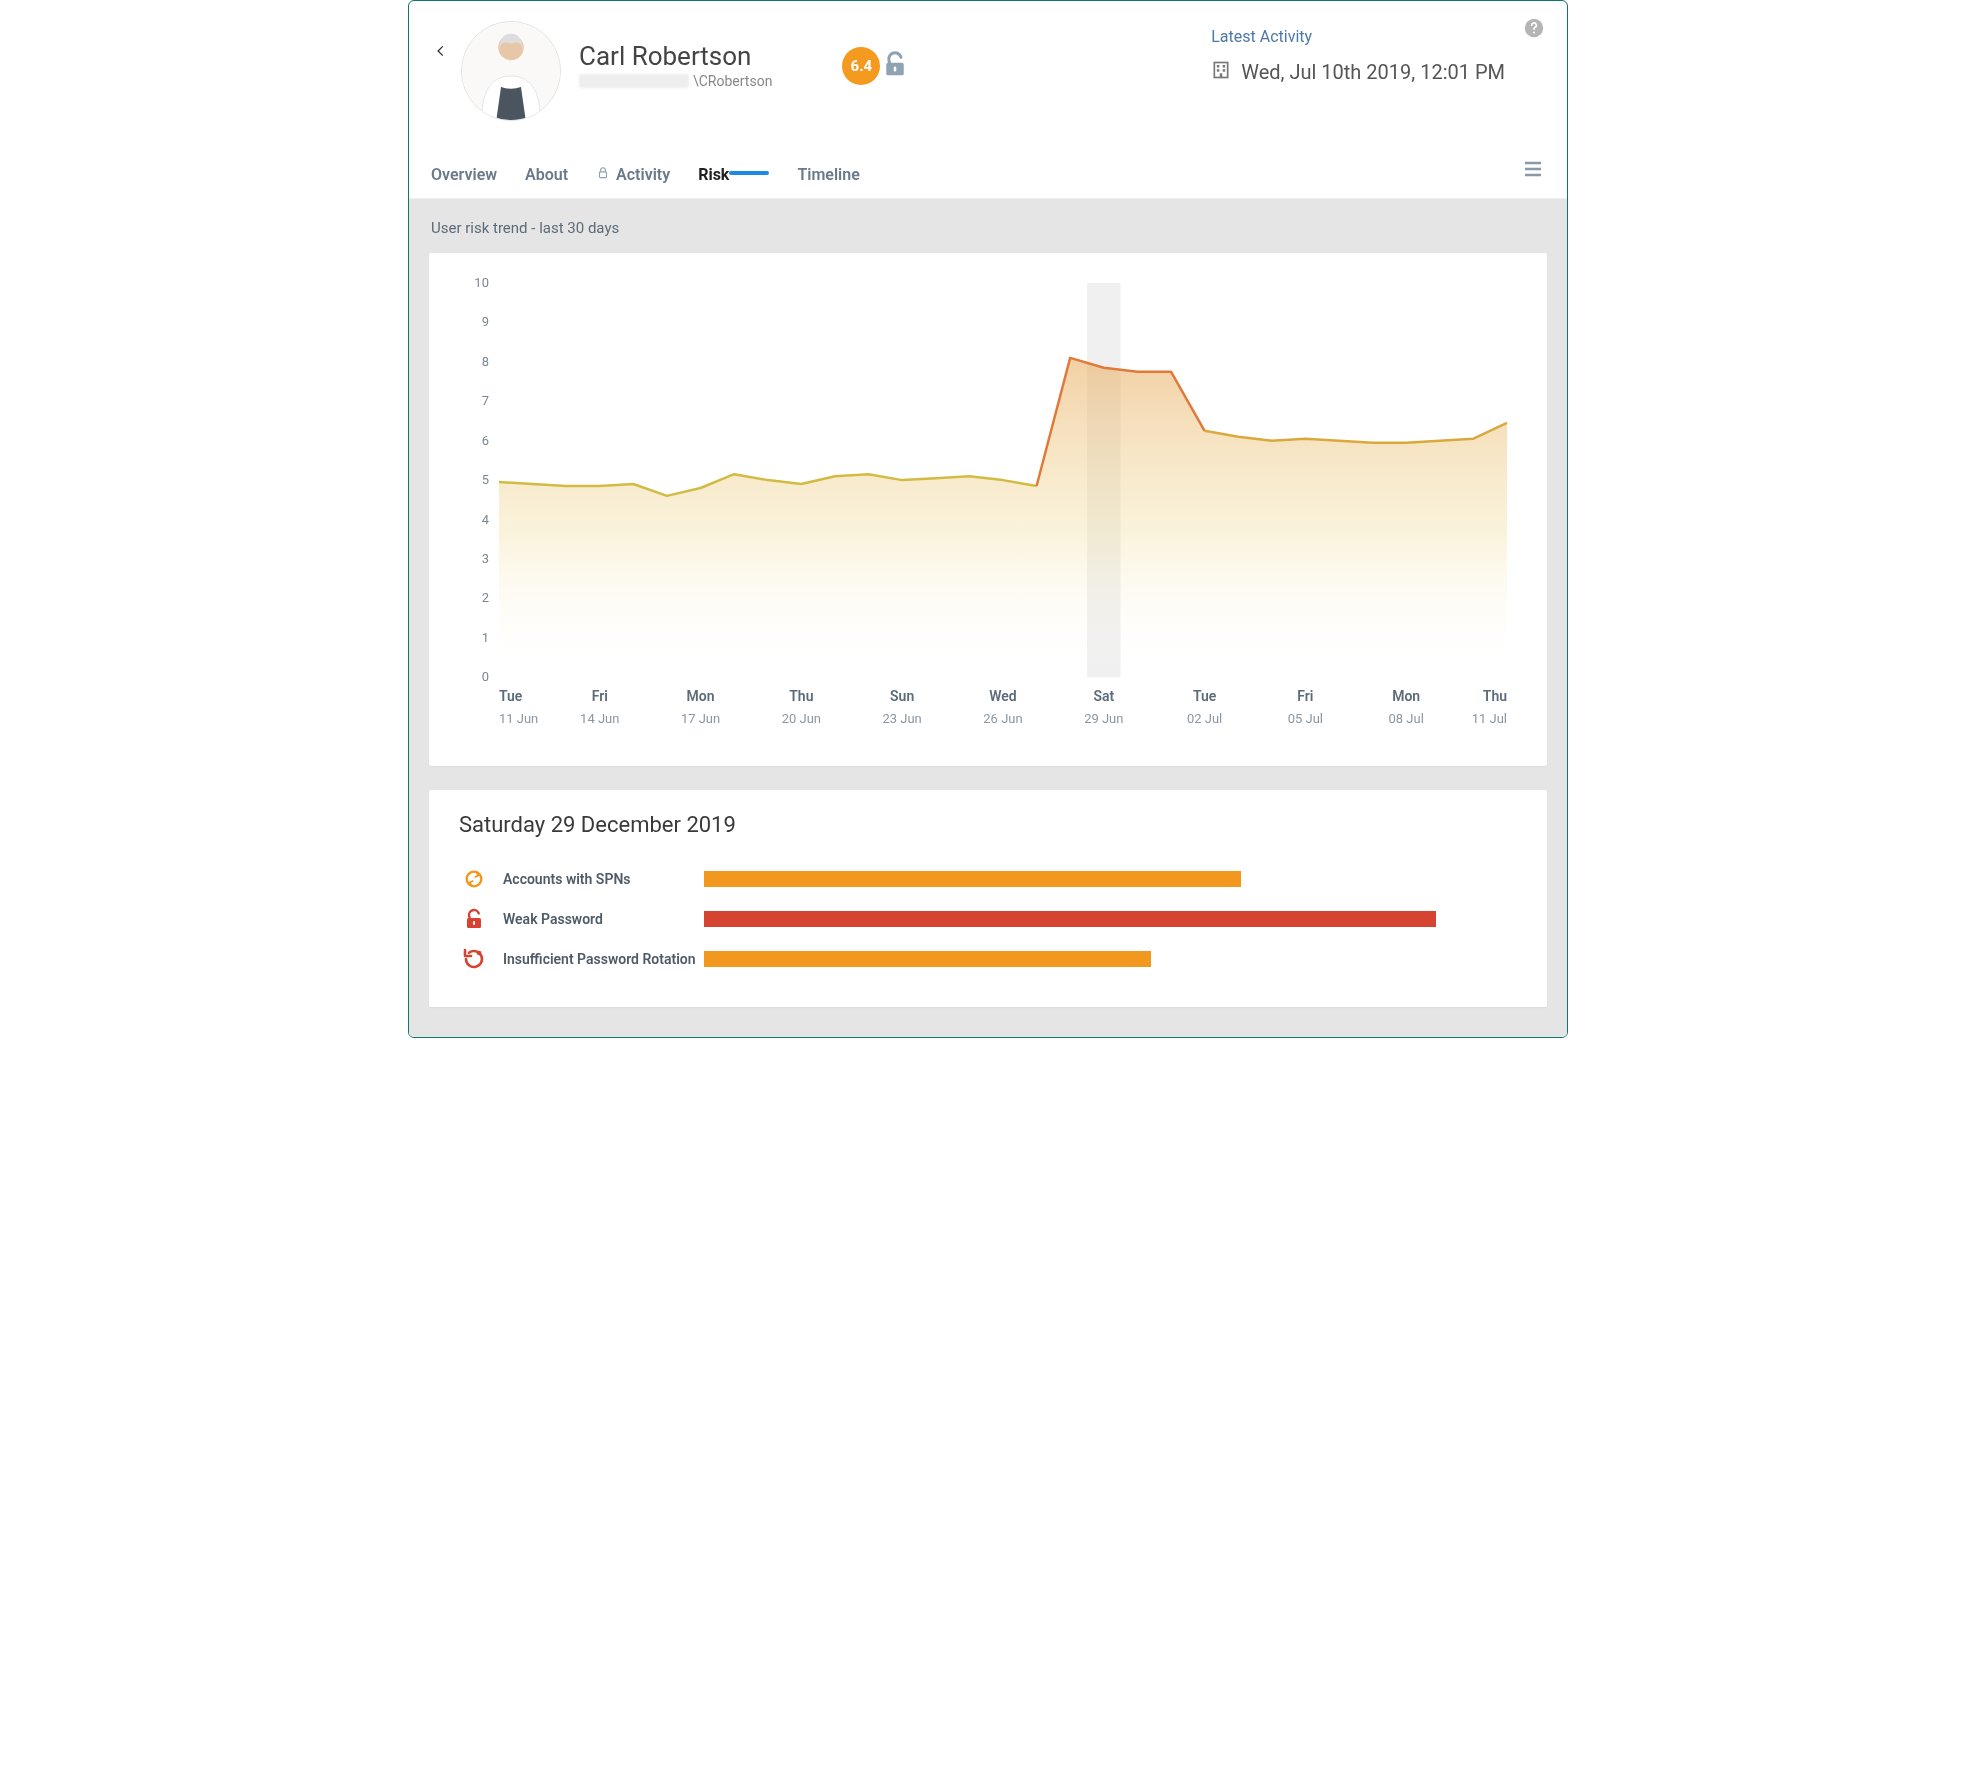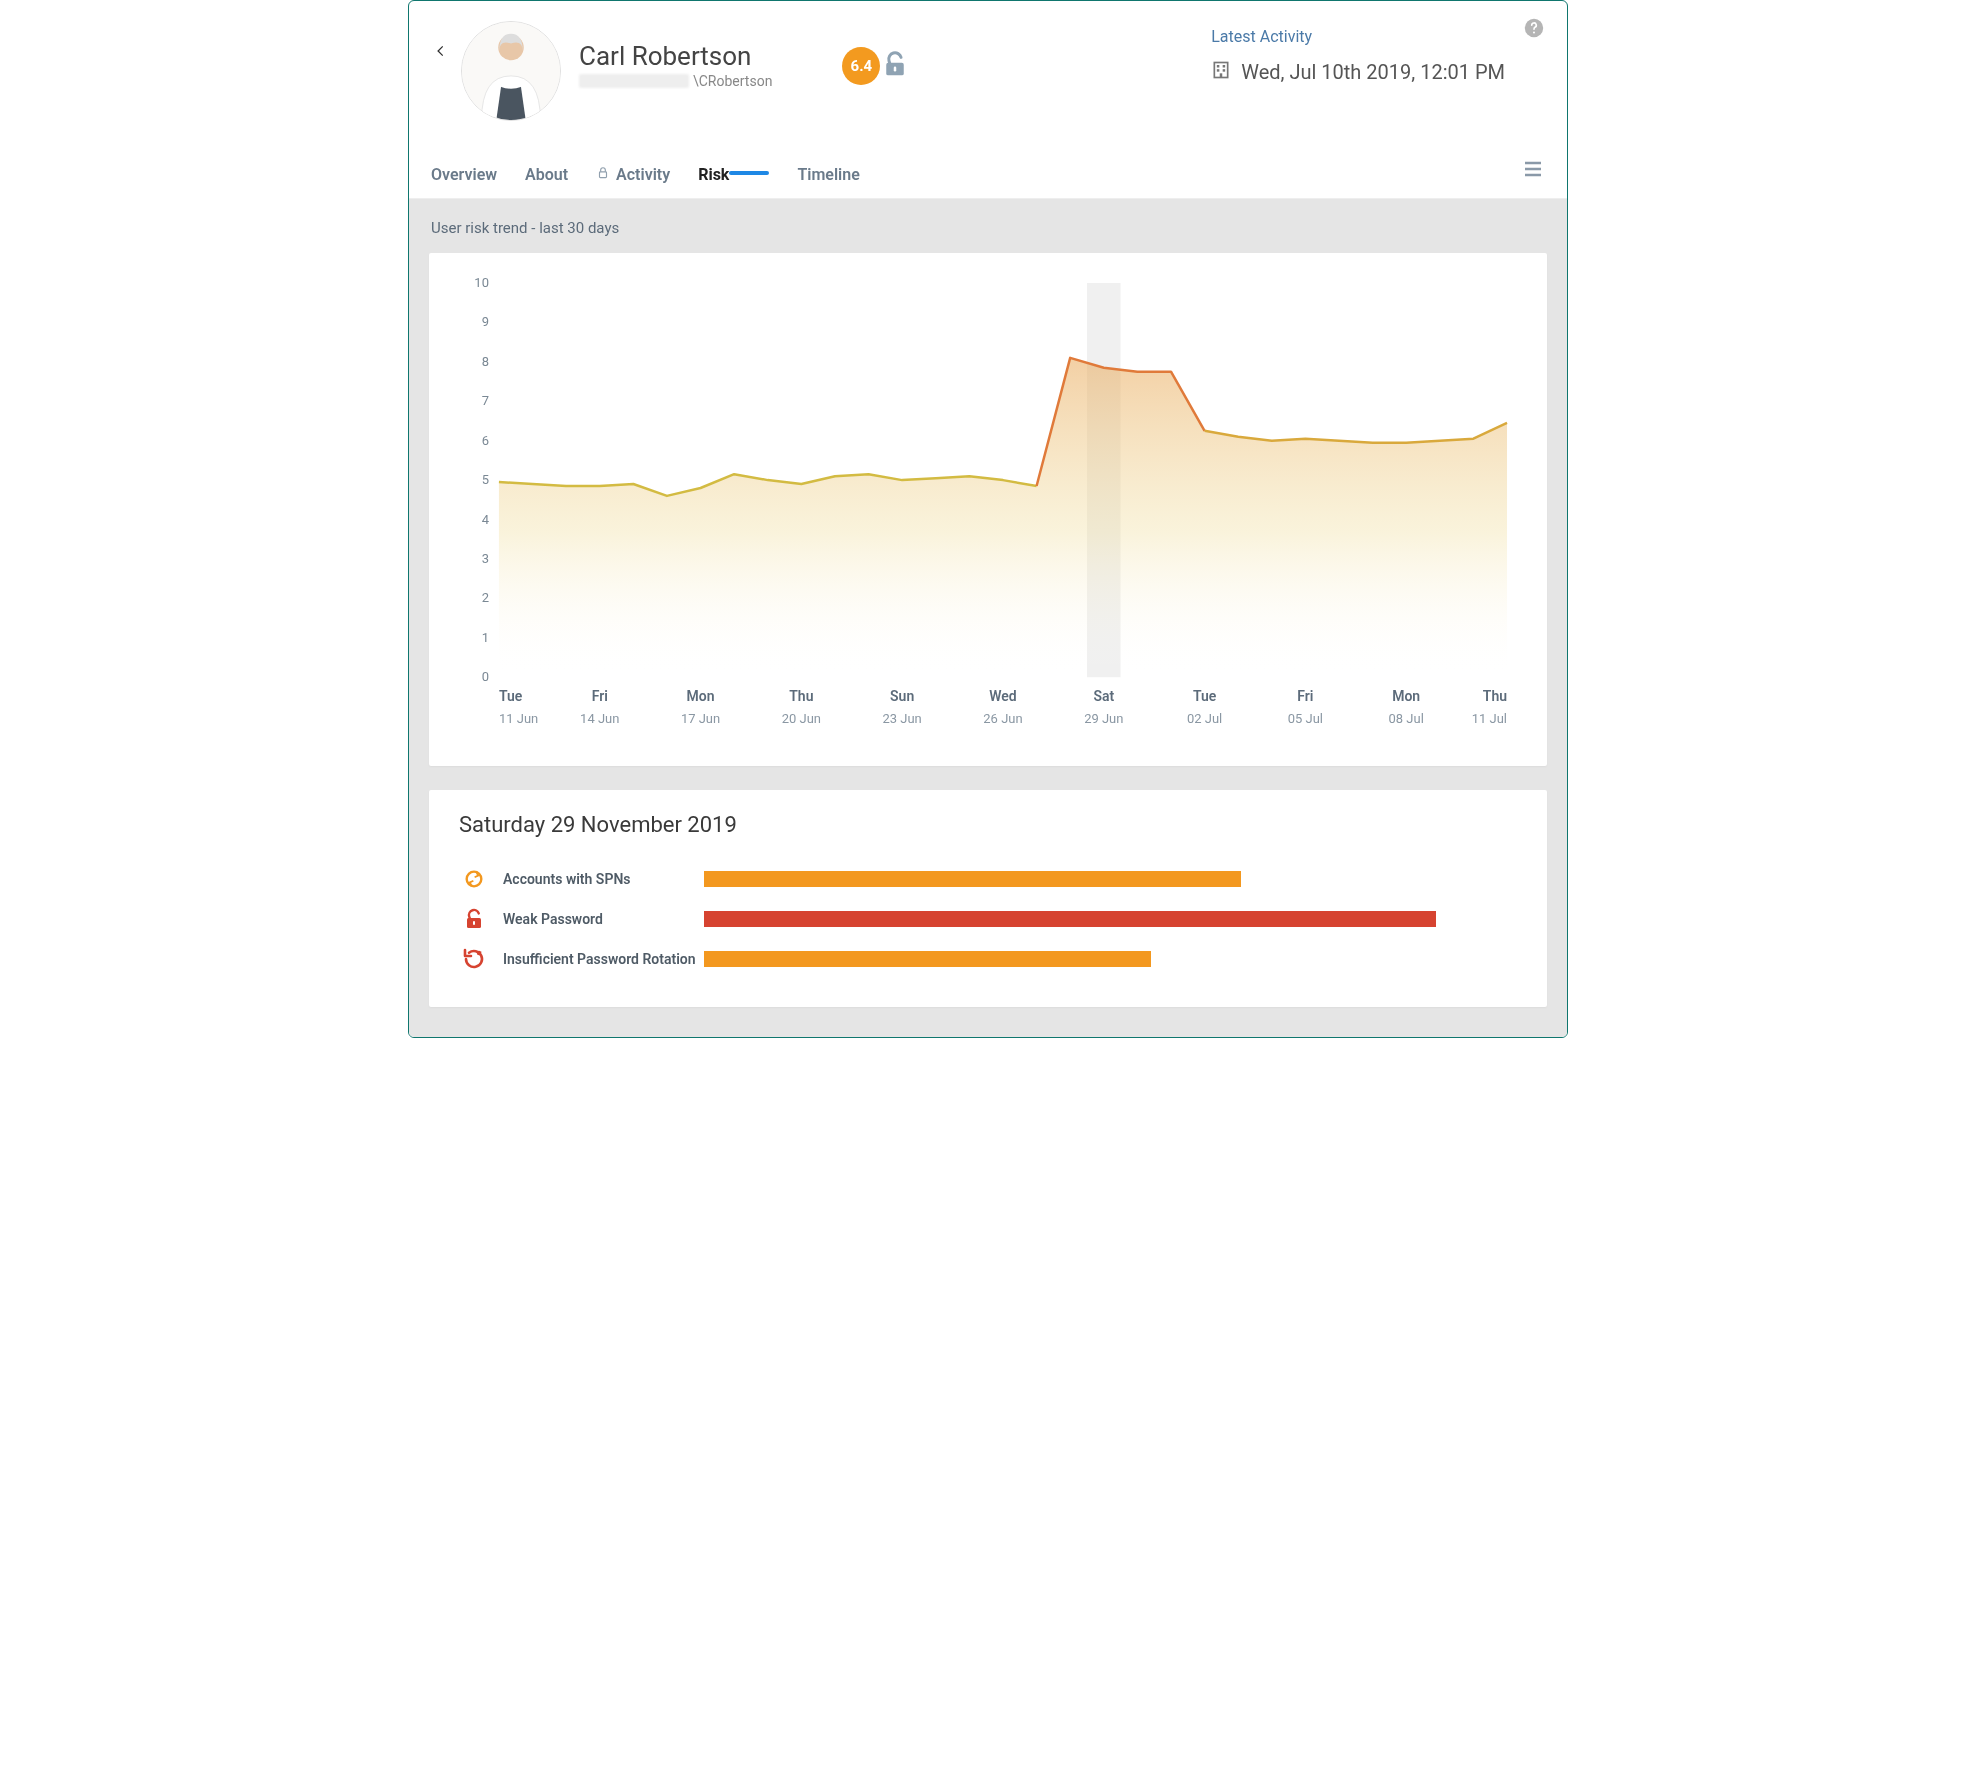--- a/index.html
+++ b/index.html
@@ -191,21 +191,21 @@
             <text x="848" y="451" text-anchor="middle" font-size="13" fill="#8a97a3">05 Jul</text>
             <text x="949" y="429" text-anchor="middle" font-size="14" fill="#5c6b7a" font-weight="600">Mon</text>
             <text x="949" y="451" text-anchor="middle" font-size="13" fill="#8a97a3">08 Jul</text>
             <text x="1050" y="429" text-anchor="end" font-size="14" fill="#5c6b7a" font-weight="600">Thu</text>
             <text x="1050" y="451" text-anchor="end" font-size="13" fill="#8a97a3">11 Jul</text>
           </svg>
       </div>
     </div>
 
     <div class="detail-card">
-      <div class="detail-title">Saturday 29 November 2019</div>
+      <div class="detail-title">Saturday 29 December 2019</div>
       <div id="risk-rows">
           <div class="risk-row">
       <div class="risk-icon">
               <svg viewBox="0 0 24 24" width="22" height="22">
                 <circle cx="12" cy="12" r="8" fill="none" stroke="#f3981f" stroke-width="2.6"></circle>
                 <path d="M12 4 l3 3 -3 3" fill="none" stroke="#f3981f" stroke-width="2" transform="rotate(20 12 12)"></path>
                 <path d="M12 20 l-3 -3 3 -3" fill="none" stroke="#f3981f" stroke-width="2" transform="rotate(20 12 12)"></path>
               </svg>
             </div>
       <div class="risk-label">Accounts with SPNs</div>

